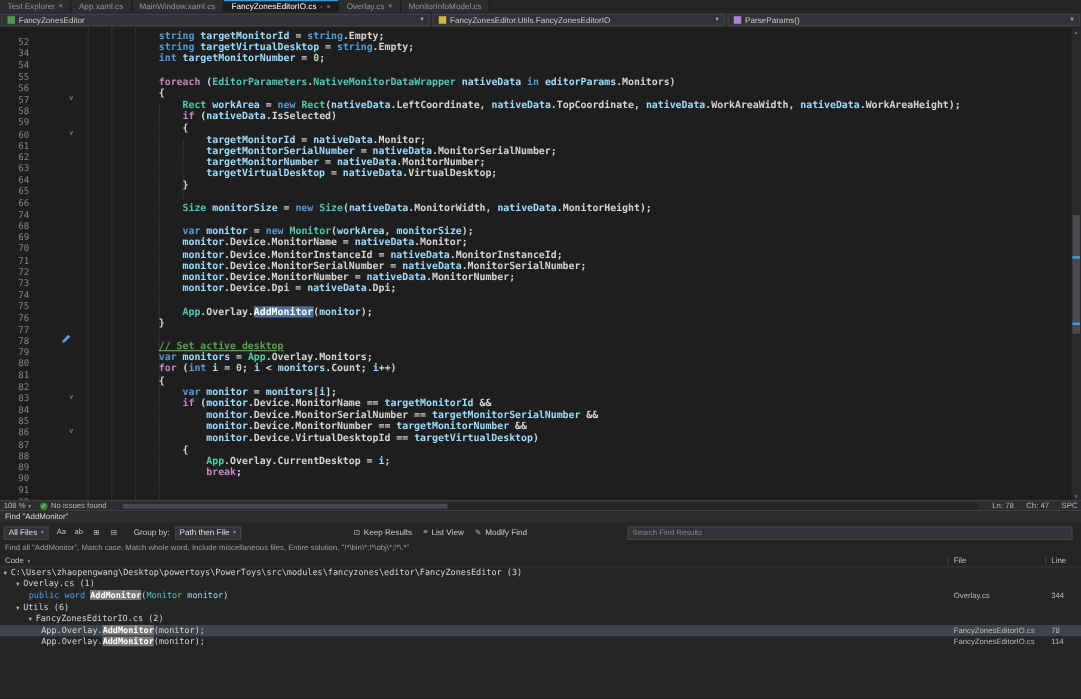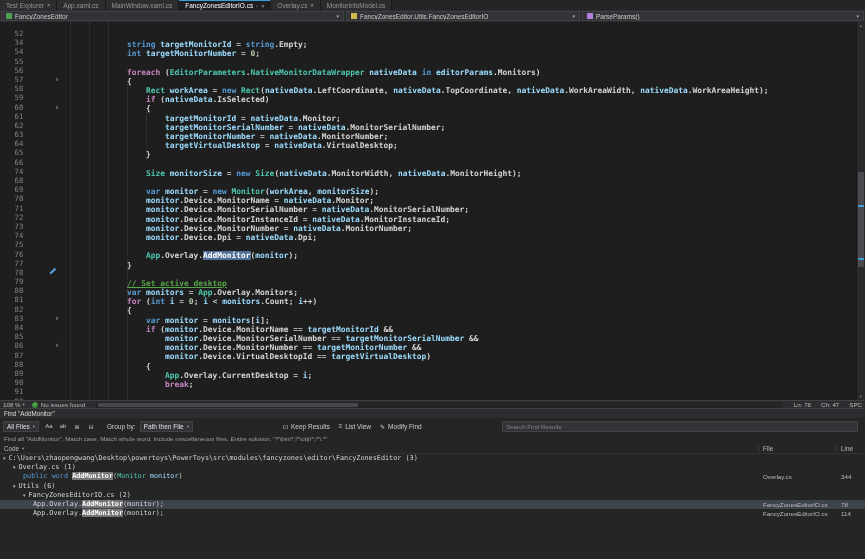--- a/index.html
+++ b/index.html
@@ -18,21 +18,21 @@
       padding:0 4px;font-size:6.5px;color:#CCCCCC;box-sizing:border-box;overflow:hidden;white-space:nowrap;}
   .bcicon{width:6px;height:6px;flex:none;}
   .bcicon.proj{background:#4F9E4F;}
   .bcicon.cls{background:#D0B44C;}
   .bcicon.mth{background:#B180D7;}
   .bcchev{margin-left:auto;font-size:5px;color:#B0B0B0;}
   
   #editor{position:absolute;top:22px;left:0;right:0;height:378px;background:#1E1E1E;overflow:hidden;}
   #gutter{position:absolute;left:0;top:0;bottom:0;width:44px;padding-top:7px;box-sizing:border-box;}
   #foldcol{position:absolute;left:44px;top:0;bottom:0;width:26px;padding-top:7px;box-sizing:border-box;}
-  #code{position:absolute;left:70px;top:0;right:9px;bottom:0;padding-top:18px;overflow:hidden;}
+  #code{position:absolute;left:70px;top:0;right:9px;bottom:0;padding-top:2px;overflow:hidden;}
   .ln{height:9.2px;line-height:9.2px;font:400 7.3px "DejaVu Sans Mono",monospace;
       color:var(--c-line_number,#848484);text-align:center;padding-right:6px;}
   .fl{height:9.2px;line-height:9.2px;font-size:5.5px;color:#8A8A8A;text-align:center;}
   .cl{height:9.2px;line-height:9.2px;font:700 7.9px "DejaVu Sans Mono",monospace;white-space:pre;position:relative;z-index:1;}
   .guide{position:absolute;width:0;border-left:1px dotted #3A3A3A;z-index:0;}
   .tk-t{color:var(--c-text,#D4D4D4);}
   .tk-kw{color:var(--c-keyword,#569CD6);}
   .tk-ctrl{color:var(--c-control,#C586C0);}
   .tk-type{color:var(--c-type,#4EC9B0);}
   .tk-var{color:var(--c-variable,#9CDCFE);}
@@ -221,39 +221,40 @@
         <div class="fl">∨</div>
         <div class="fl"></div>
         <div class="fl"></div>
         <div class="fl"></div>
         <div class="fl"></div>
         <div class="fl"></div>
         <div class="fl"></div>
       </div>
     <div id="code">
         <div class="cl"><span class="tk-t">            </span><span class="tk-kw">string</span><span class="tk-t"> </span><span class="tk-var">targetMonitorId</span><span class="tk-t"> = </span><span class="tk-kw">string</span><span class="tk-t">.Empty;</span></div>
+        <div class="cl"><span class="tk-t">            </span><span class="tk-kw">string</span><span class="tk-t"> </span><span class="tk-var">targetVirtualDesktop</span><span class="tk-t"> = </span><span class="tk-kw">string</span><span class="tk-t">.Empty;</span></div>
         <div class="cl"><span class="tk-t">            </span><span class="tk-kw">int</span><span class="tk-t"> </span><span class="tk-var">targetMonitorNumber</span><span class="tk-t"> = </span><span class="tk-num">0</span><span class="tk-t">;</span></div>
         <div class="cl"></div>
         <div class="cl"><span class="tk-t">            </span><span class="tk-ctrl">foreach</span><span class="tk-t"> (</span><span class="tk-type">EditorParameters</span><span class="tk-t">.</span><span class="tk-type">NativeMonitorDataWrapper</span><span class="tk-t"> </span><span class="tk-var">nativeData</span><span class="tk-t"> </span><span class="tk-kw">in</span><span class="tk-t"> </span><span class="tk-var">editorParams</span><span class="tk-t">.Monitors)</span></div>
         <div class="cl"><span class="tk-t">            {</span></div>
         <div class="cl"><span class="tk-t">                </span><span class="tk-type">Rect</span><span class="tk-t"> </span><span class="tk-var">workArea</span><span class="tk-t"> = </span><span class="tk-kw">new</span><span class="tk-t"> </span><span class="tk-type">Rect</span><span class="tk-t">(</span><span class="tk-var">nativeData</span><span class="tk-t">.LeftCoordinate, </span><span class="tk-var">nativeData</span><span class="tk-t">.TopCoordinate, </span><span class="tk-var">nativeData</span><span class="tk-t">.WorkAreaWidth, </span><span class="tk-var">nativeData</span><span class="tk-t">.WorkAreaHeight);</span></div>
         <div class="cl"><span class="tk-t">                </span><span class="tk-ctrl">if</span><span class="tk-t"> (</span><span class="tk-var">nativeData</span><span class="tk-t">.IsSelected)</span></div>
         <div class="cl"><span class="tk-t">                {</span></div>
         <div class="cl"><span class="tk-t">                    </span><span class="tk-var">targetMonitorId</span><span class="tk-t"> = </span><span class="tk-var">nativeData</span><span class="tk-t">.Monitor;</span></div>
         <div class="cl"><span class="tk-t">                    </span><span class="tk-var">targetMonitorSerialNumber</span><span class="tk-t"> = </span><span class="tk-var">nativeData</span><span class="tk-t">.MonitorSerialNumber;</span></div>
         <div class="cl"><span class="tk-t">                    </span><span class="tk-var">targetMonitorNumber</span><span class="tk-t"> = </span><span class="tk-var">nativeData</span><span class="tk-t">.MonitorNumber;</span></div>
         <div class="cl"><span class="tk-t">                    </span><span class="tk-var">targetVirtualDesktop</span><span class="tk-t"> = </span><span class="tk-var">nativeData</span><span class="tk-t">.VirtualDesktop;</span></div>
         <div class="cl"><span class="tk-t">                }</span></div>
         <div class="cl"></div>
         <div class="cl"><span class="tk-t">                </span><span class="tk-type">Size</span><span class="tk-t"> </span><span class="tk-var">monitorSize</span><span class="tk-t"> = </span><span class="tk-kw">new</span><span class="tk-t"> </span><span class="tk-type">Size</span><span class="tk-t">(</span><span class="tk-var">nativeData</span><span class="tk-t">.MonitorWidth, </span><span class="tk-var">nativeData</span><span class="tk-t">.MonitorHeight);</span></div>
         <div class="cl"></div>
         <div class="cl"><span class="tk-t">                </span><span class="tk-kw">var</span><span class="tk-t"> </span><span class="tk-var">monitor</span><span class="tk-t"> = </span><span class="tk-kw">new</span><span class="tk-t"> </span><span class="tk-type">Monitor</span><span class="tk-t">(</span><span class="tk-var">workArea</span><span class="tk-t">, </span><span class="tk-var">monitorSize</span><span class="tk-t">);</span></div>
         <div class="cl"><span class="tk-t">                </span><span class="tk-var">monitor</span><span class="tk-t">.Device.MonitorName = </span><span class="tk-var">nativeData</span><span class="tk-t">.Monitor;</span></div>
+        <div class="cl"><span class="tk-t">                </span><span class="tk-var">monitor</span><span class="tk-t">.Device.MonitorInstanceId = </span><span class="tk-var">nativeData</span><span class="tk-t">.MonitorInstanceId;</span></div>
         <div class="cl"><span class="tk-t">                </span><span class="tk-var">monitor</span><span class="tk-t">.Device.MonitorSerialNumber = </span><span class="tk-var">nativeData</span><span class="tk-t">.MonitorSerialNumber;</span></div>
-        <div class="cl"><span class="tk-t">                </span><span class="tk-var">monitor</span><span class="tk-t">.Device.MonitorInstanceId = </span><span class="tk-var">nativeData</span><span class="tk-t">.MonitorInstanceId;</span></div>
         <div class="cl"><span class="tk-t">                </span><span class="tk-var">monitor</span><span class="tk-t">.Device.MonitorNumber = </span><span class="tk-var">nativeData</span><span class="tk-t">.MonitorNumber;</span></div>
         <div class="cl"><span class="tk-t">                </span><span class="tk-var">monitor</span><span class="tk-t">.Device.Dpi = </span><span class="tk-var">nativeData</span><span class="tk-t">.Dpi;</span></div>
         <div class="cl"></div>
         <div class="cl"><span class="tk-t">                </span><span class="tk-type">App</span><span class="tk-t">.Overlay.</span><span class="tk-sel">AddMonitor</span><span class="tk-t">(</span><span class="tk-var">monitor</span><span class="tk-t">);</span></div>
         <div class="cl"><span class="tk-t">            }</span></div>
         <div class="cl"></div>
         <div class="cl"><span class="tk-t">            </span><span class="tk-cm">// Set active desktop</span></div>
         <div class="cl"><span class="tk-t">            </span><span class="tk-kw">var</span><span class="tk-t"> </span><span class="tk-var">monitors</span><span class="tk-t"> = </span><span class="tk-type">App</span><span class="tk-t">.Overlay.Monitors;</span></div>
         <div class="cl"><span class="tk-t">            </span><span class="tk-ctrl">for</span><span class="tk-t"> (</span><span class="tk-kw">int</span><span class="tk-t"> </span><span class="tk-var">i</span><span class="tk-t"> = </span><span class="tk-num">0</span><span class="tk-t">; </span><span class="tk-var">i</span><span class="tk-t"> &lt; </span><span class="tk-var">monitors</span><span class="tk-t">.Count; </span><span class="tk-var">i</span><span class="tk-t">++)</span></div>
         <div class="cl"><span class="tk-t">            {</span></div>

